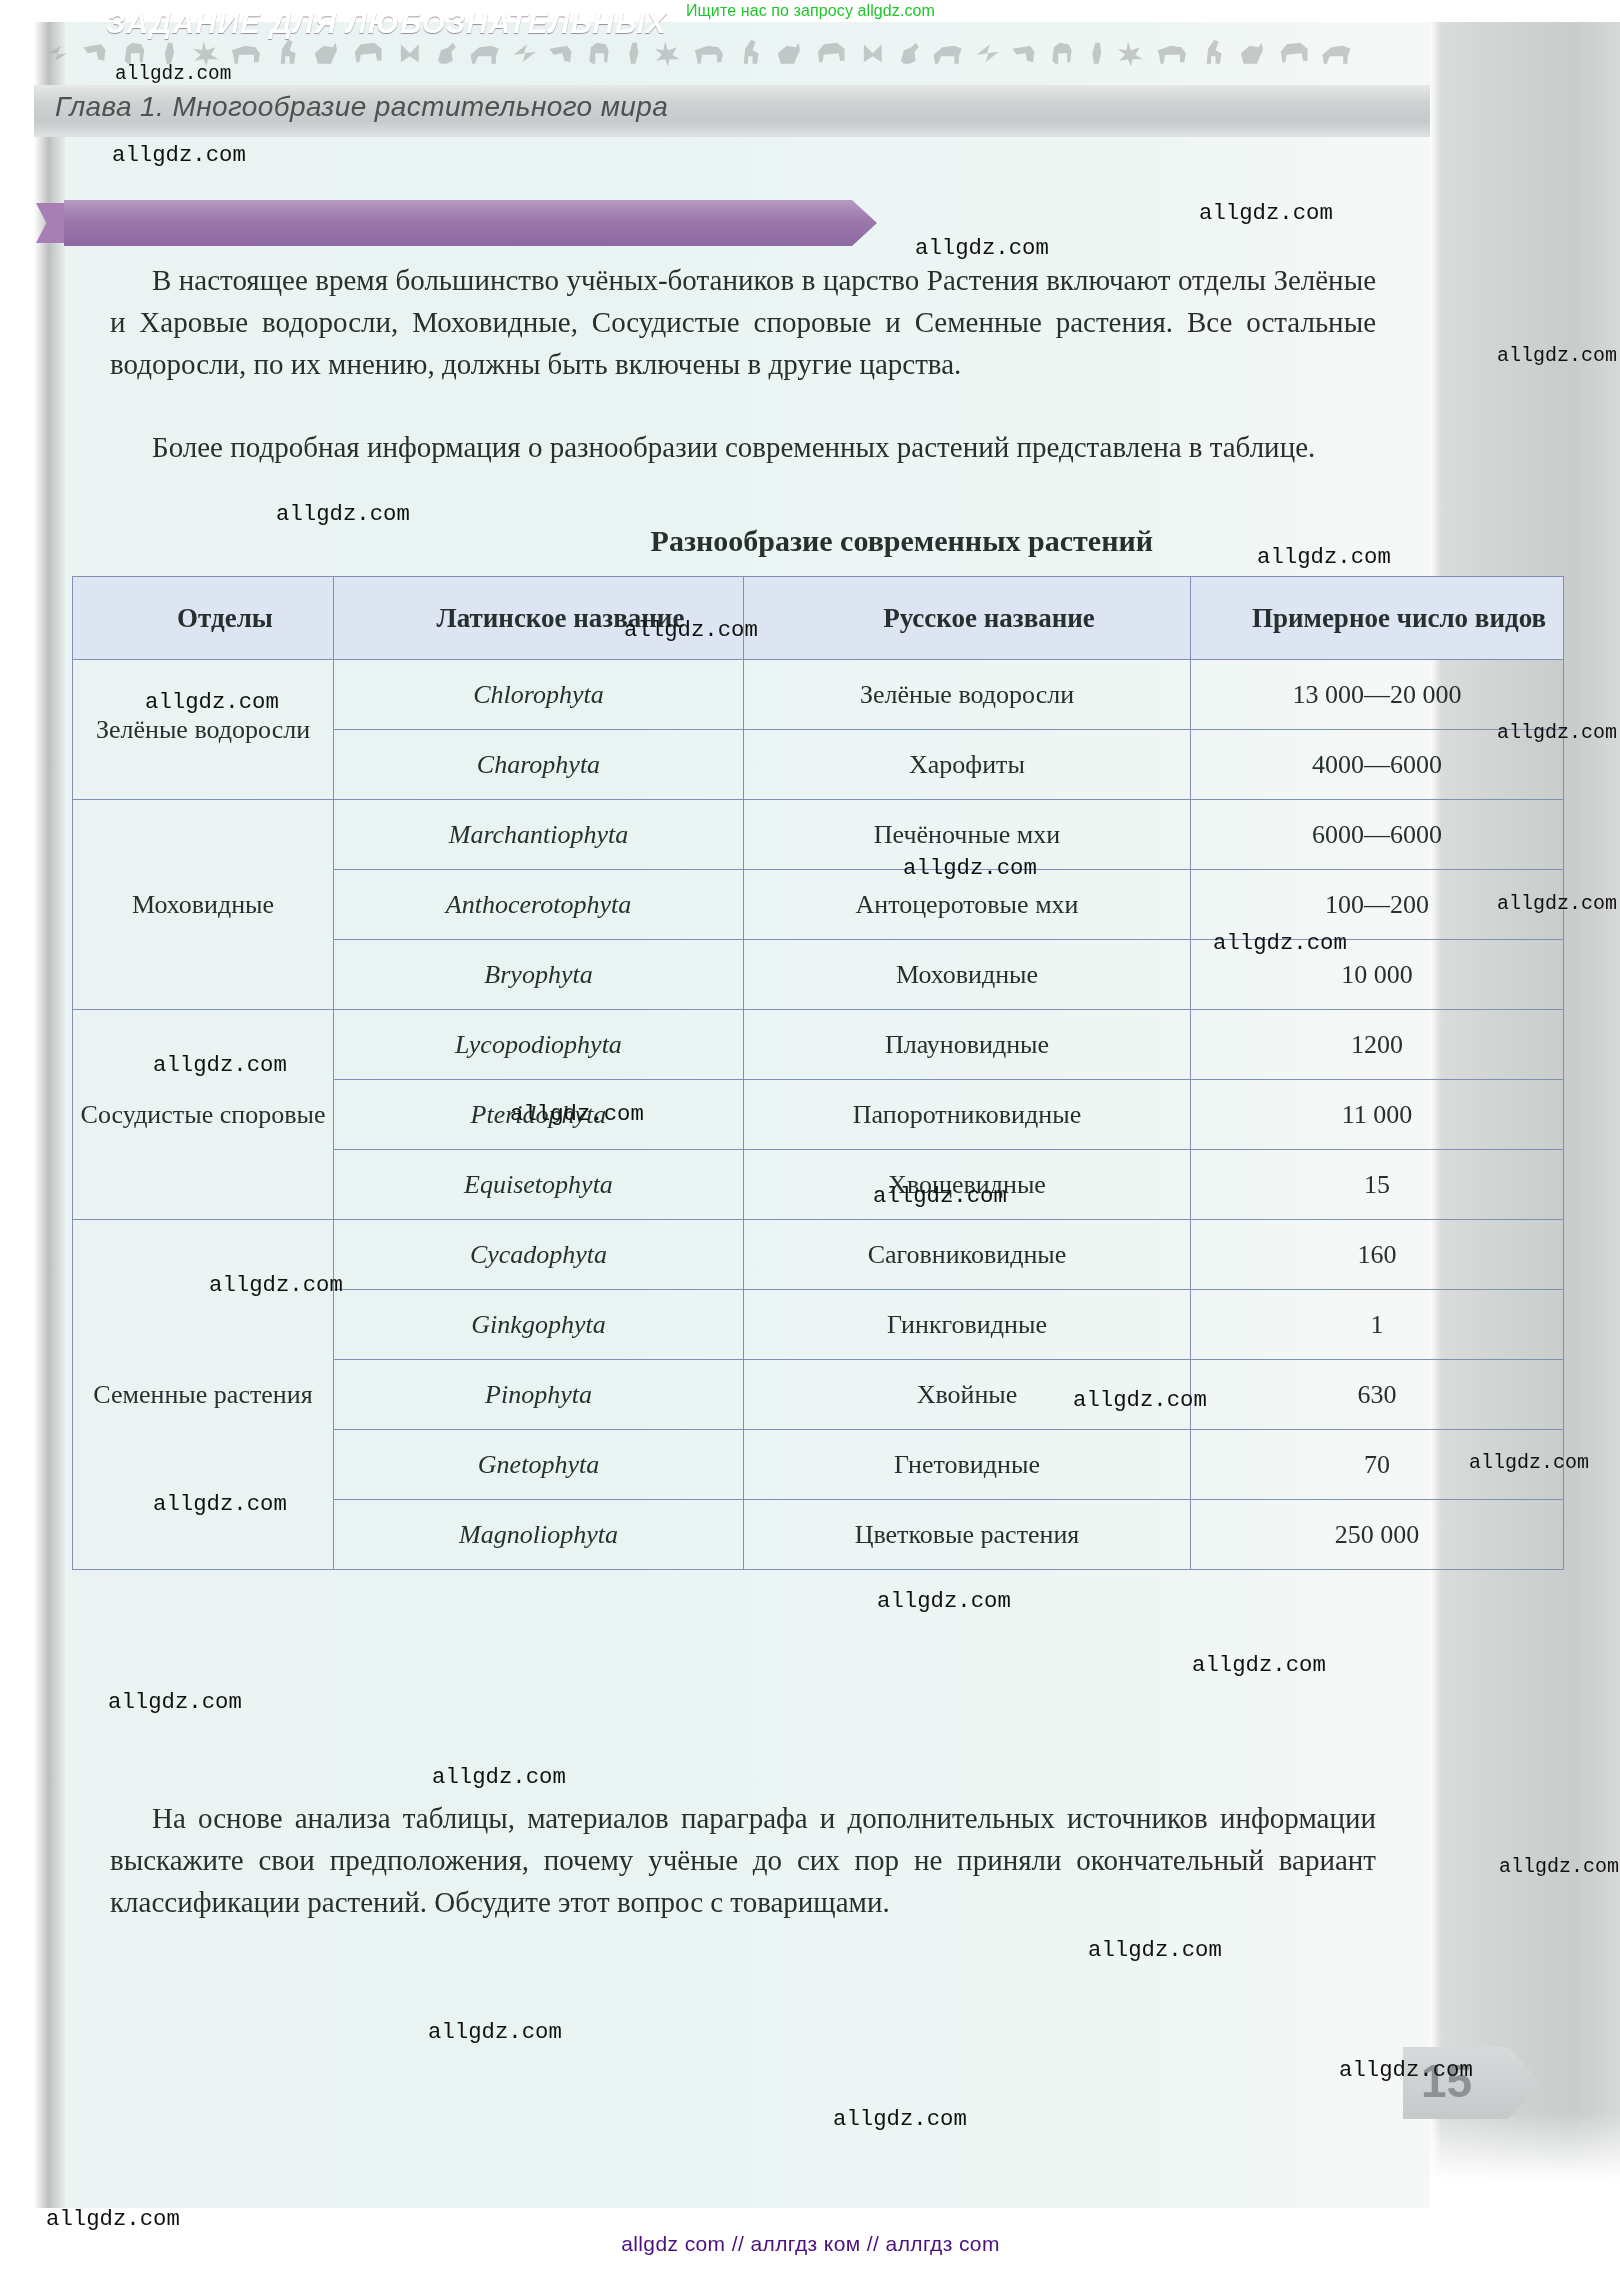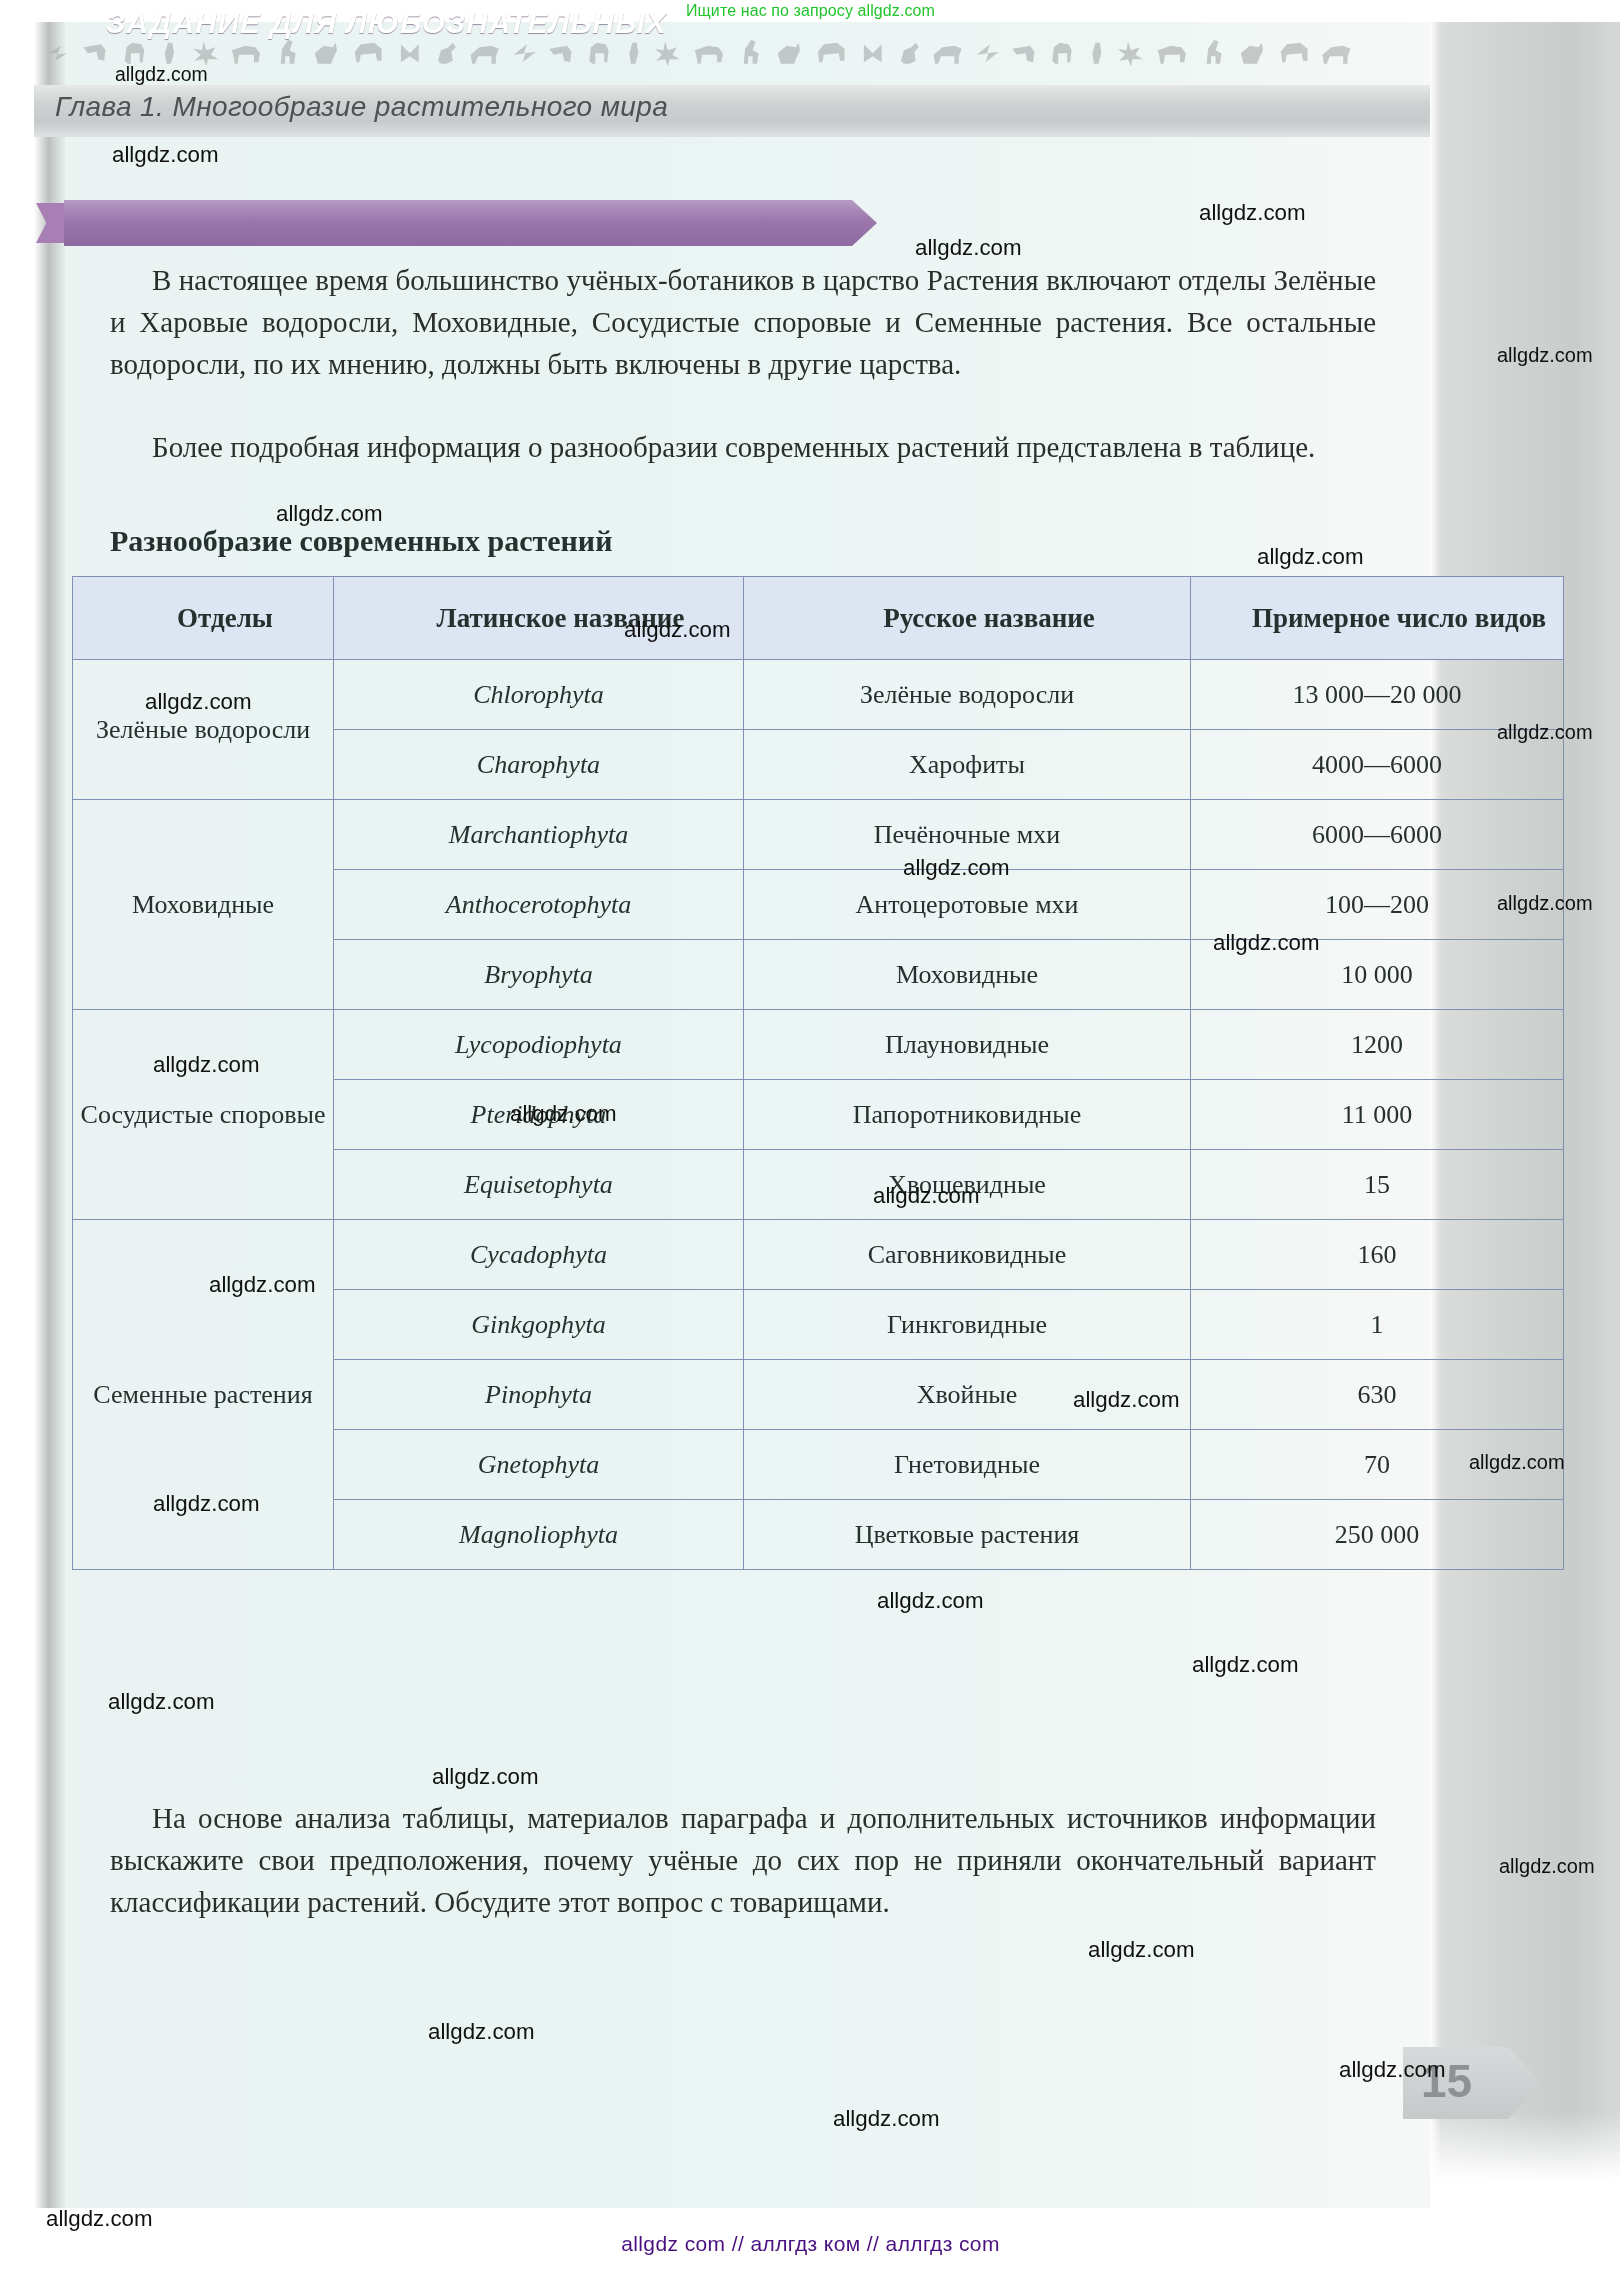--- a/index.html
+++ b/index.html
@@ -165,21 +165,21 @@
     width: 1266px;
     text-indent: 42px;
   }
 
   
   #table-caption {
     position: absolute;
     top: 524px;
     left: 110px;
     width: 1043px;
-    text-align: left;
+    text-align: right;
     font-family: "Liberation Serif", serif;
     font-weight: bold;
     font-size: 30px;
     color: #26302e;
   }
 
   #plants-table {
     position: absolute;
     top: 576px;
     left: 72px;
@@ -253,21 +253,21 @@
     font-family: "Liberation Sans", sans-serif;
     font-size: 21px;
     color: #4b1080;
     letter-spacing: 0.4px;
     white-space: nowrap;
   }
 
   
   .wm {
     position: absolute;
-    font-family: Liberation Sans, sans-serif;
+    font-family: Liberation Mono, monospace;
     color: #101010;
     white-space: nowrap;
     pointer-events: none;
     text-align: center;
   }
 </style>
 </head>
 <body>
 
 <div id="promo-banner">Ищите нас по запросу allgdz.com</div>

